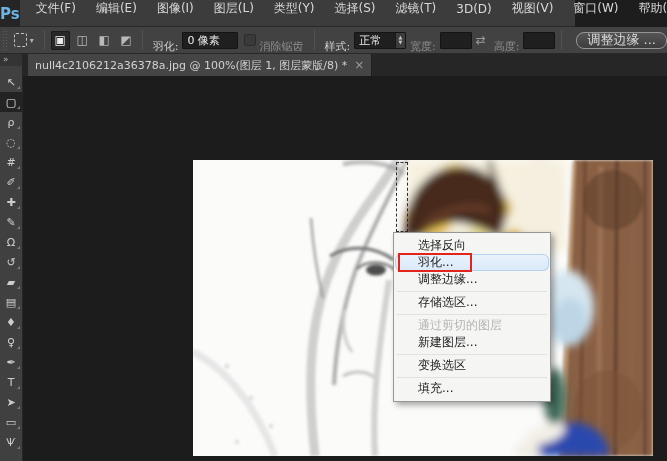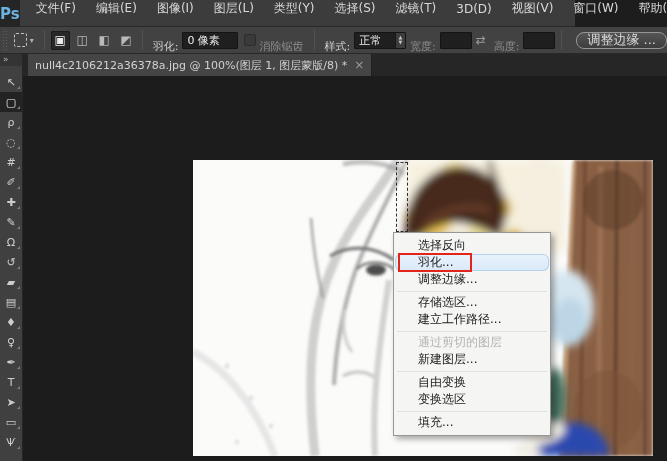--- a/index.html
+++ b/index.html
@@ -288,24 +288,22 @@
     <div class="marquee"></div>
   </div>
 
   <div class="ctxmenu">
 
       <div class="cm-item">选择反向</div>
       <div class="cm-item highlighted red-box">羽化...</div>
       <div class="cm-item">调整边缘...</div>
       <div class="cm-item cm-sep"></div>
       <div class="cm-item">存储选区...</div>
-      <div class="cm-item">建立工作路径...</div>
       <div class="cm-item cm-sep"></div>
       <div class="cm-item disabled">通过剪切的图层</div>
       <div class="cm-item">新建图层...</div>
       <div class="cm-item cm-sep"></div>
-      <div class="cm-item">自由变换</div>
       <div class="cm-item">变换选区</div>
       <div class="cm-item cm-sep"></div>
       <div class="cm-item">填充...</div>
     </div>
 
 </div>
 
 </body></html>

